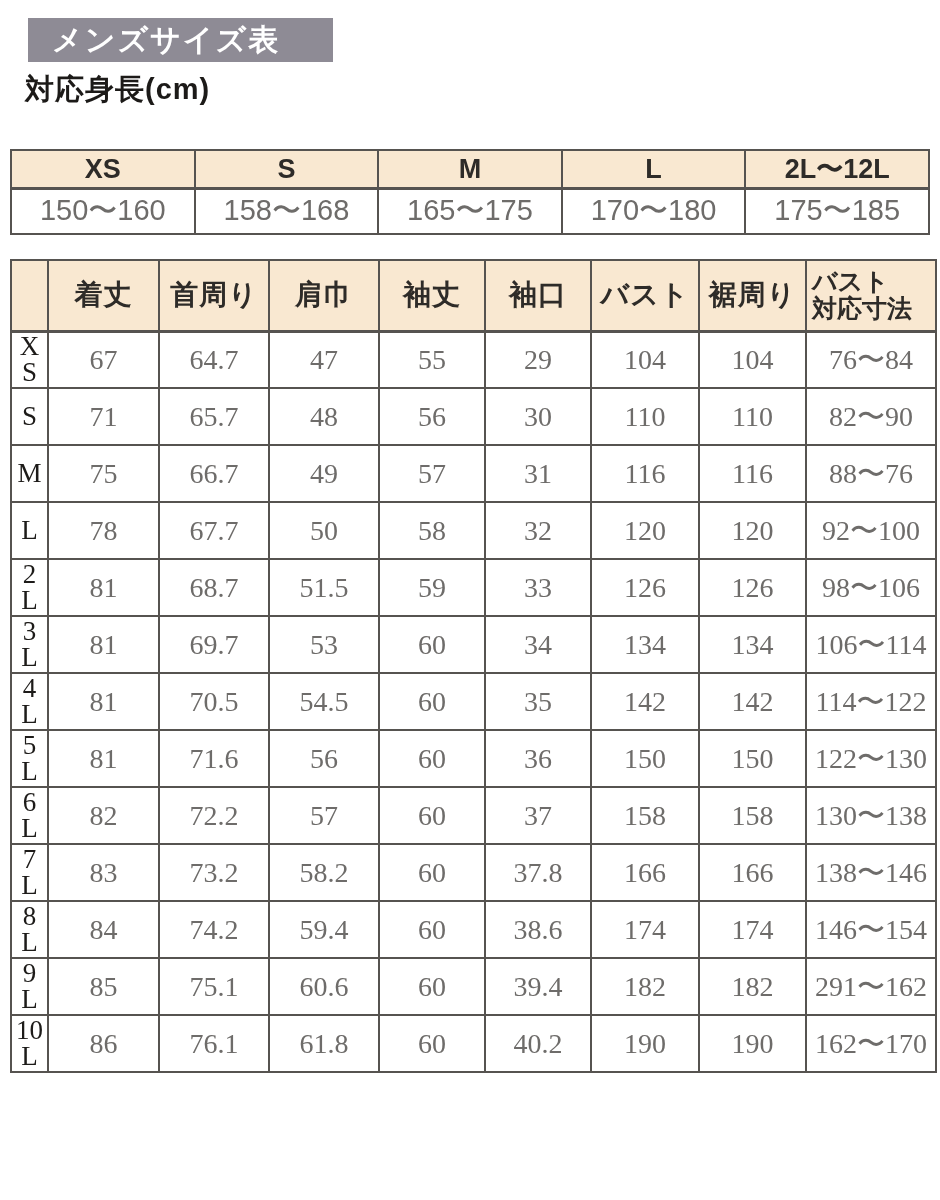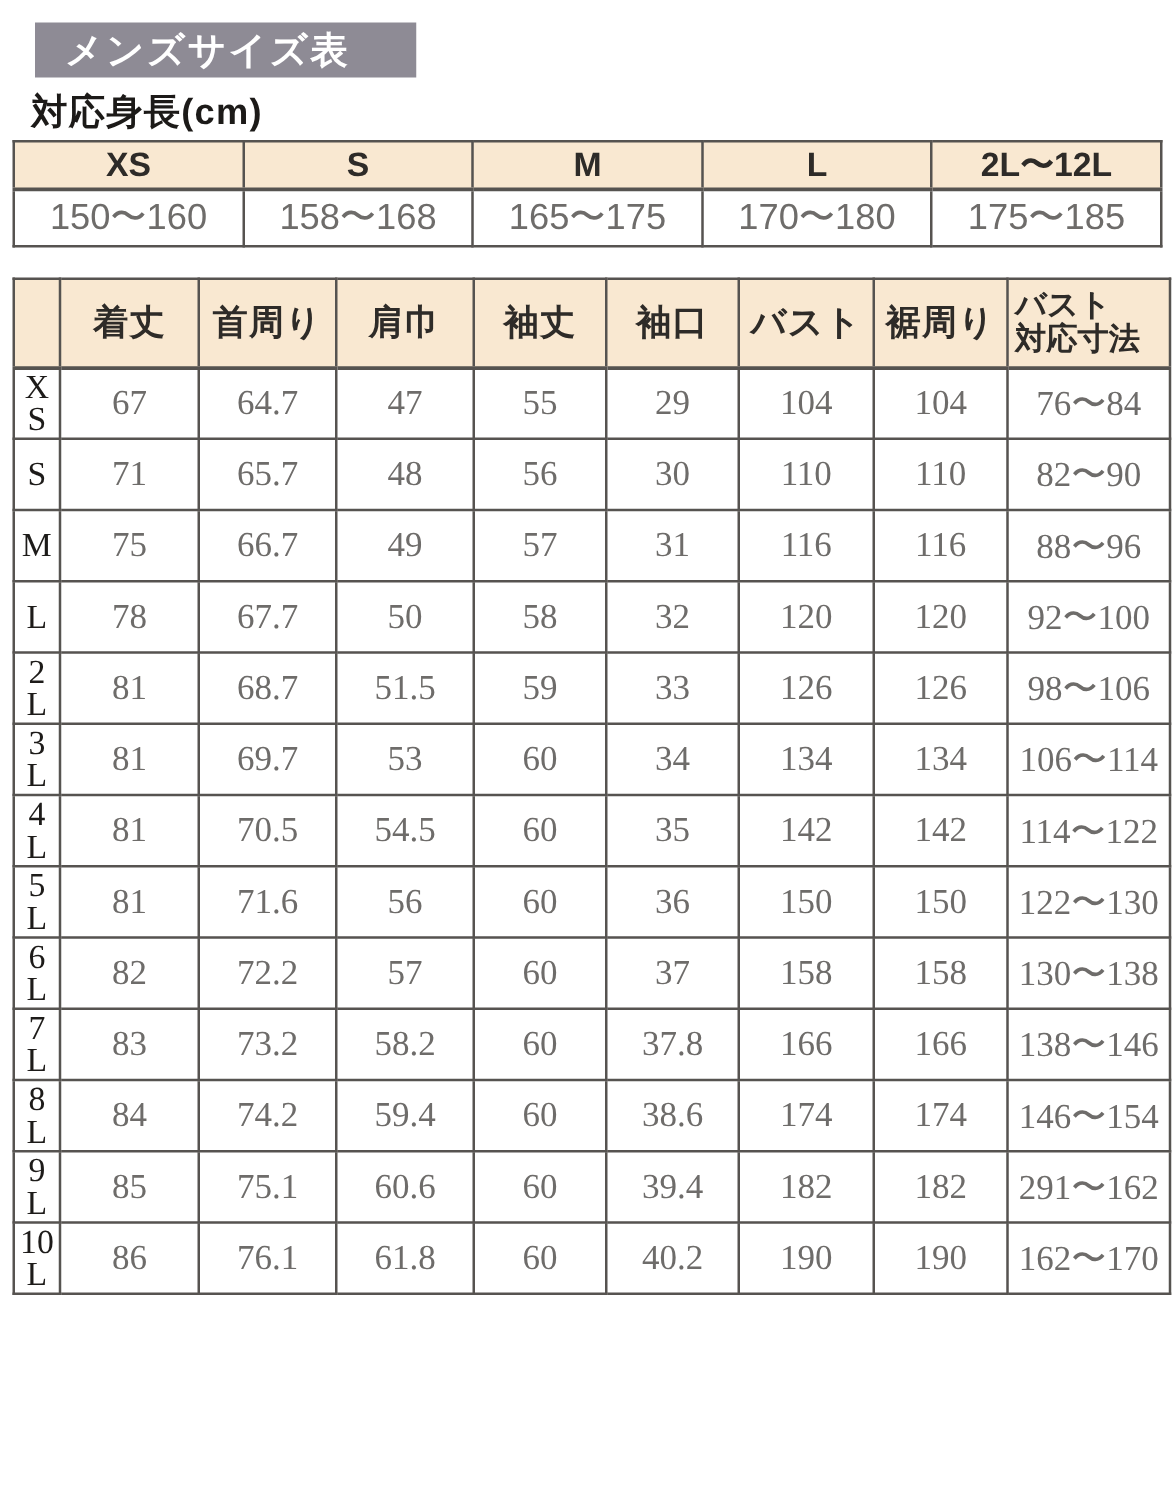--- a/index.html
+++ b/index.html
@@ -31,21 +31,21 @@
     padding-left:24px;
   }
   .subtitle{
     position:absolute;left:10px;top:70px;
     font-size:29px;font-weight:bold;
     color:#1c1a18;
     letter-spacing:1px;
     margin-left:15px;
   }
 
-  table{border-collapse:collapse;table-layout:fixed;}
+  table{border-collapse:collapse;table-layout:fixed;margin-top:37px;}
   th,td{border:2px solid var(--border);padding:0;}
 
   
   .height-table{
     position:absolute;left:10px;top:112px;
     width:920px;
   }
   .height-table th{
     height:37px;
     background:var(--header-bg);
@@ -184,21 +184,21 @@
       </tr>
       <tr>
         <td class="size-label">M</td>
         <td>75</td>
         <td>66.7</td>
         <td>49</td>
         <td>57</td>
         <td>31</td>
         <td>116</td>
         <td>116</td>
-        <td>88〜96</td>
+        <td>88〜76</td>
       </tr>
       <tr>
         <td class="size-label">L</td>
         <td>78</td>
         <td>67.7</td>
         <td>50</td>
         <td>58</td>
         <td>32</td>
         <td>120</td>
         <td>120</td>

